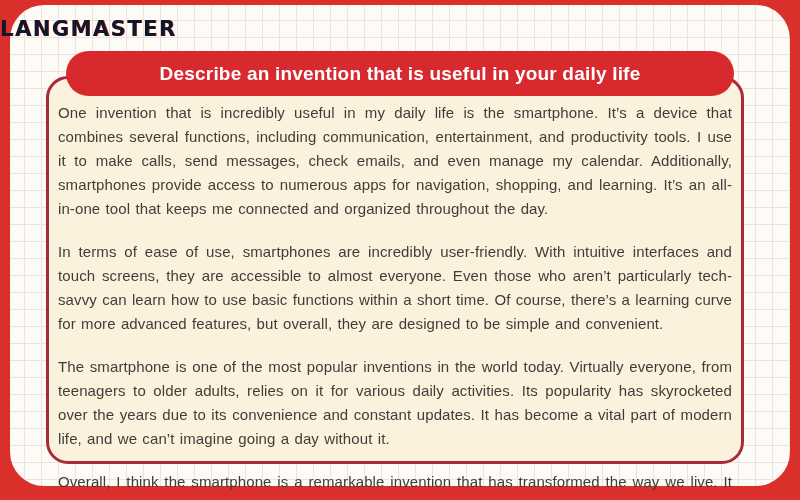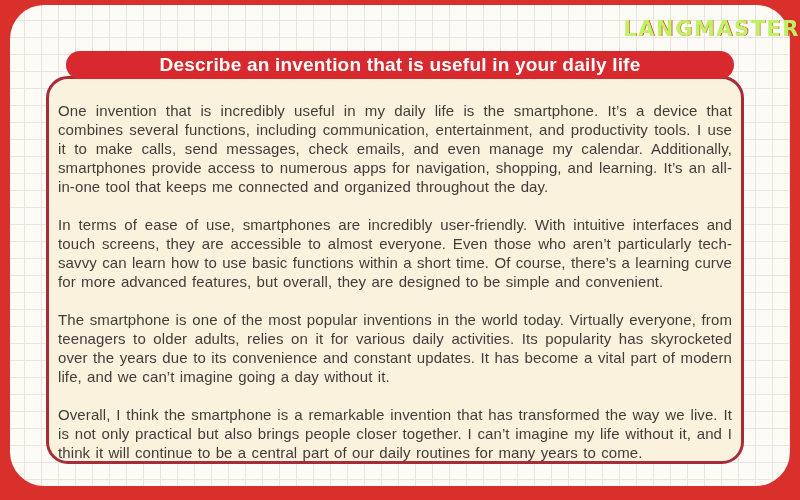--- a/index.html
+++ b/index.html
@@ -16,60 +16,60 @@
     background-color:#FDFBF6;
     background-image:
       linear-gradient(#EDE2DD 1px, transparent 1px),
       linear-gradient(90deg, #EDE2DD 1px, transparent 1px);
     background-size:17px 17px;
     background-position:-3px -2px;
   }
   .logo{
     position:absolute;
     top:17px;left:0;width:100%;
-    text-align:right;
+    text-align:left;
     font-family:"DejaVu Sans","Liberation Sans",sans-serif;
     font-weight:800;
     font-size:21px;
     letter-spacing:1.5px;
-    color:#bef264;
+    color:#0f172a;
     text-shadow:0.6px 0 0 #E4241E;
   }
   .card{
     position:absolute;
     left:46px;top:76px;
     width:698px;height:388px;
     box-sizing:border-box;
     background:#FBF2DE;
     border:3px solid #A82B3A;
     border-radius:22px;
   }
   .title-pill{
     position:absolute;
     left:66px;top:51px;
-    width:668px;height:28px;
+    width:668px;height:45px;
     background:#D8292E;
     border-radius:23px;
     display:flex;align-items:center;justify-content:center;
     color:#FFFFFF;
     font-weight:bold;
     font-size:19px;
     letter-spacing:0.2px;
     z-index:2;
   }
   .card-text{
     position:absolute;
     left:58px;top:101px;
     width:674px;
     z-index:1;
   }
   .card-text p{
     margin:0 0 19px 0;
     font-size:15px;
-    line-height:19px;
+    line-height:24px;
     text-align:justify;
     color:#423C39;
     letter-spacing:0.1px;
     word-spacing:1px;
   }
   .card-text p:last-child{margin-bottom:0;}
 </style>
 </head>
 <body>
 

